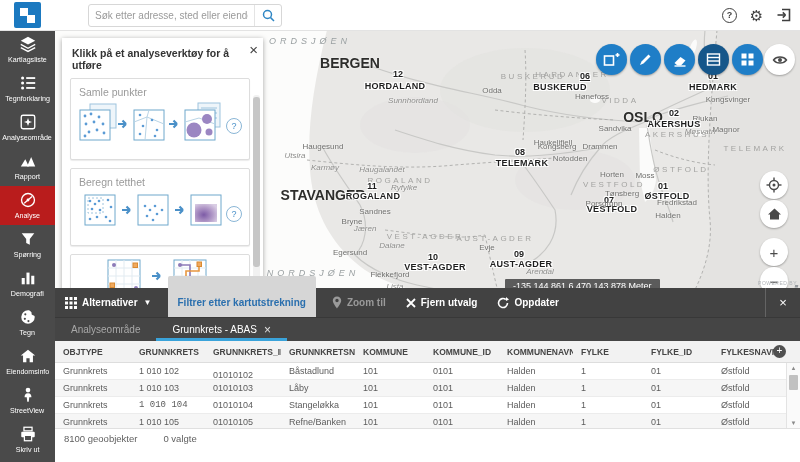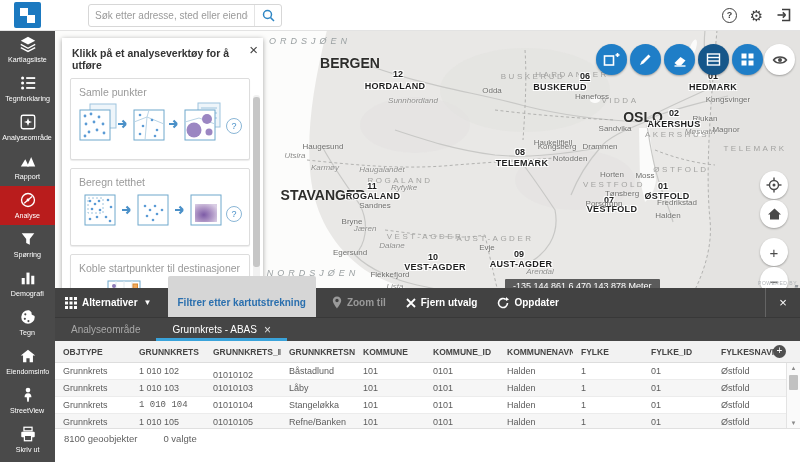--- a/index.html
+++ b/index.html
@@ -292,21 +292,21 @@
         <span class="mlabel cnum" style="left: 554px; top: 170px;">07</span>
         <span class="mlabel county" style="left: 557px; top: 179px;">VESTFOLD</span>
         <span class="mlabel city" style="left: 622px; top: 172px;">Fredrikstad</span>
         <span class="mlabel city" style="left: 535px; top: 173px; padding-left: 28px;">Porsgrunn</span>
         <span class="mlabel city" style="left: 613px; top: 185px;">Halden</span>
         <span class="mlabel cityi" style="left: 270px; top: 137px;">Karmøy</span>
         <span class="mlabel regg" style="left: 345px; top: 150px;">ROGALAND</span>
         <span class="mlabel cnum" style="left: 317px; top: 156px;">11</span>
         <span class="mlabel cityb" style="left: 268px; top: 165px;">STAVANGER</span>
         <span class="mlabel county" style="left: 318px; top: 166px;">ROGALAND</span>
-        <span class="mlabel city" style="left: 320px; top: 175px;">Sandnes</span>
+        <span class="mlabel city" style="left: 320px; top: 181px;">Sandnes</span>
         <span class="mlabel city" style="left: 297px; top: 191px;">Bryne</span>
         <span class="mlabel cityi" style="left: 310px; top: 198px;">Jæren</span>
         <span class="mlabel cityi" style="left: 337px; top: 215px;">Dalane</span>
         <span class="mlabel city" style="left: 295px; top: 222px;">Egersund</span>
         <span class="mlabel city" style="left: 335px; top: 244px;">Flekkefjord</span>
         <span class="mlabel cityi" style="left: 340px; top: 256px;">Lista</span>
         <span class="mlabel city" style="left: 388px; top: 261px;">Lyngdal</span>
         <span class="mlabel regg" style="left: 370px; top: 206px;">VEST-AGDER</span>
         <span class="mlabel cnum" style="left: 378px; top: 227px;">10</span>
         <span class="mlabel county" style="left: 380px; top: 237px;">VEST-AGDER</span>
@@ -474,21 +474,20 @@
             </g>
           <path d="M98 18 h8 m0 0 l-3.5 -3.5 m3.5 3.5 l-3.5 3.5" stroke="#4a90c8" stroke-width="2.2" fill="none"></path>
           <rect x="114" y="3" width="30" height="30" fill="#fff" stroke="#6fa8cc"></rect>
           <rect x="118" y="12" width="22" height="18" fill="url(#dens)"></rect>
         </svg>
       </div>
       <div class="help-badge">?</div>
     </div>
 
     <div class="tool-card">
-      <div class="tname">Koble startpunkter til destinasjoner</div>
       <div class="illus" style="text-align:center;">
         <svg width="120" height="42" viewBox="0 0 120 42">
           <rect x="8" y="3" width="32" height="32" fill="#fff" stroke="#6fa8cc"></rect>
           <g stroke="#e2ebf1">
               <line x1="8" y1="11" x2="40" y2="11"></line>
               <line x1="8" y1="19" x2="40" y2="19"></line>
               <line x1="8" y1="27" x2="40" y2="27"></line>
               <line x1="16" y1="3" x2="16" y2="35"></line>
               <line x1="24" y1="3" x2="24" y2="35"></line>
               <line x1="32" y1="3" x2="32" y2="35"></line>

